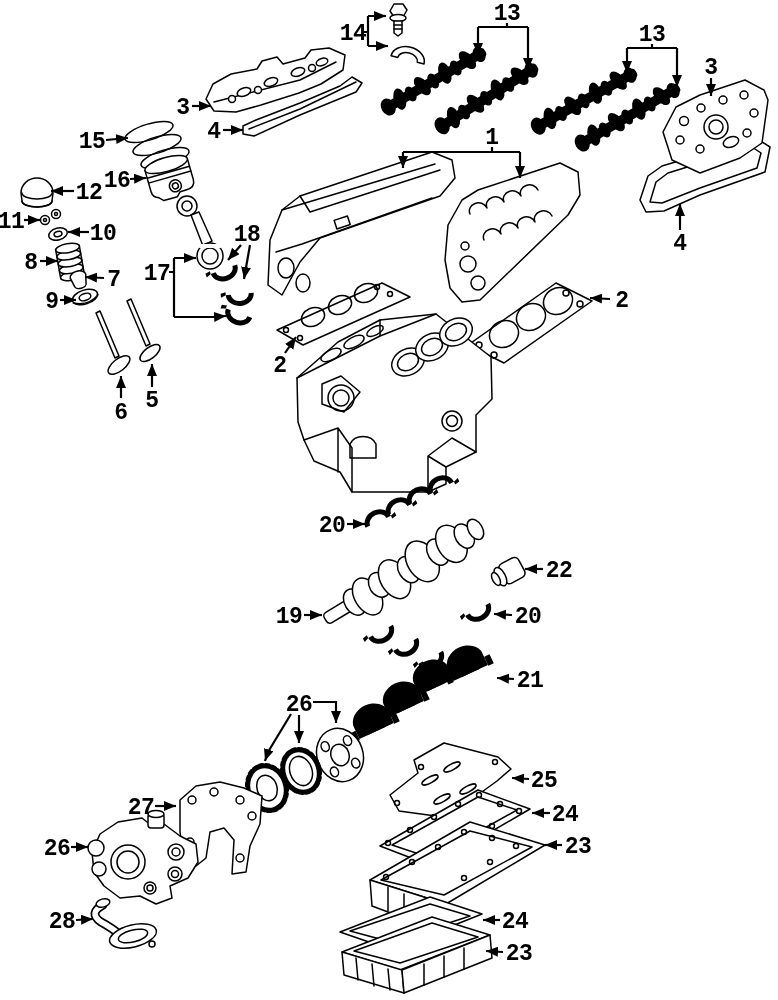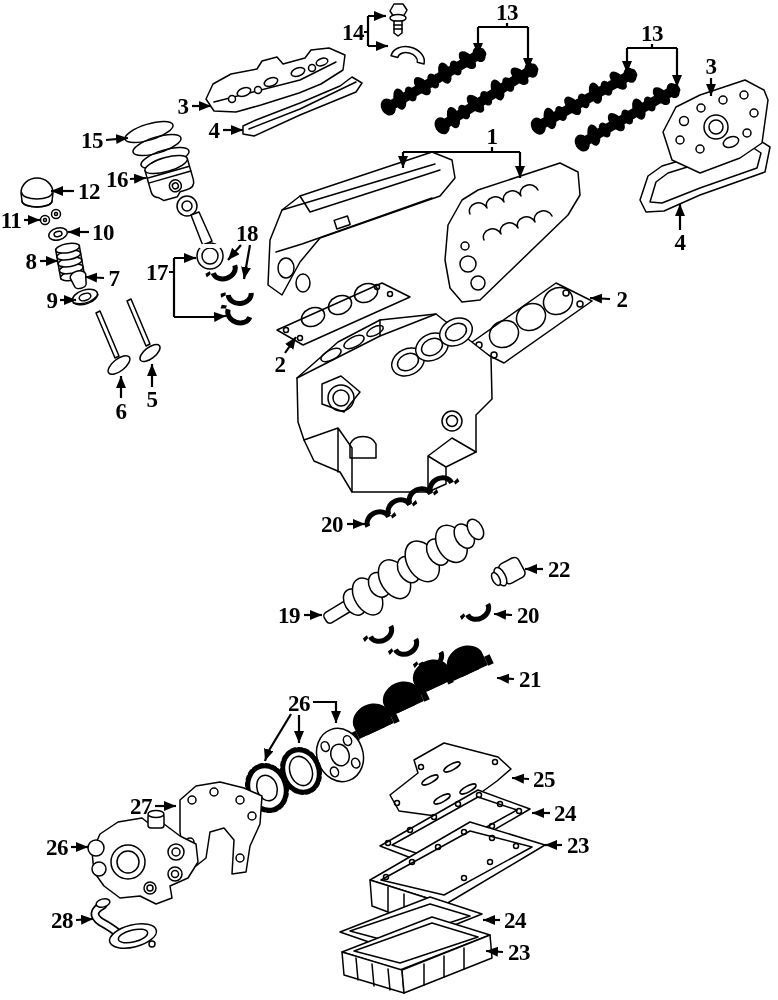--- a/index.html
+++ b/index.html
@@ -1,18 +1,18 @@
 <!DOCTYPE html>
 <html><head>
 <meta charset="utf-8">
 <title>Diagram</title>
 <style>
   html,body{margin:0;padding:0;background:#fff}
   .stage{position:relative;width:778px;height:1000px;background:#ffffff;overflow:hidden;
-         font-family:Liberation Serif, serif}
+         font-family:Liberation Mono, monospace}
   svg{display:block}
   .parts path,.parts rect,.parts ellipse,.parts circle,.parts polygon{
       fill:#ffffff;stroke:#000000;stroke-width:1.5;stroke-linejoin:round;stroke-linecap:round}
   .parts .nf{fill:none}
   .parts .teeth{fill:none;stroke-width:5;stroke-dasharray:3 3.2}
   .parts .wline{stroke:#ffffff}
   .callouts .ldr{fill:none;stroke:#000000;stroke-width:2.2;stroke-linejoin:miter;stroke-linecap:butt}
   .callouts text{font-weight:700;font-size:23px;fill:#000;letter-spacing:-0.5px;text-anchor:middle}
 </style>
 </head>

